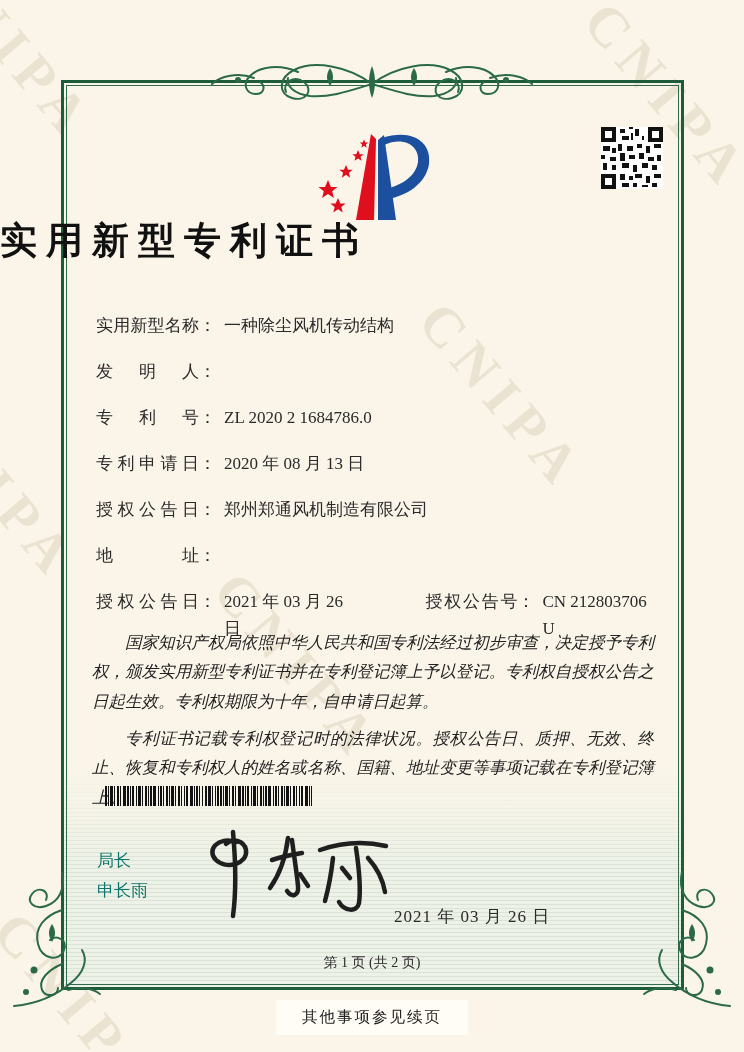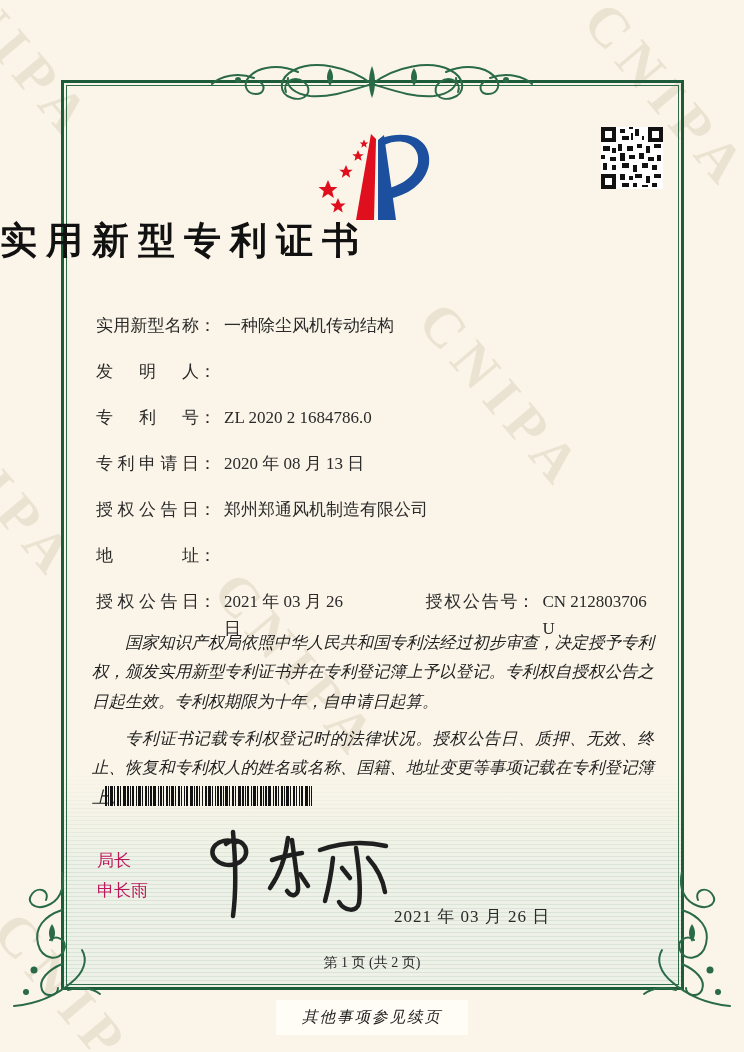--- a/index.html
+++ b/index.html
@@ -52,27 +52,27 @@
   .val{flex:1 1 auto;}
   .grant-row{display:flex; line-height:27px;}
   .grant-right{margin-left:62px; display:flex;}
   .grant-right .lbl{width:92px; flex-basis:92px;}
   .body-text{
     position:absolute; left:84px; top:620px; width:578px;
     font-size:16.5px; font-style:italic; line-height:1.78; text-align:justify; color:#222;
   }
   .body-text p{margin:8px; text-indent:2em;}
   .barcode{position:absolute; left:105px; top:786px; width:207px; height:20px;}
-  .sig-block{position:absolute; left:97px; top:846px; font-size:17px; line-height:30px; color:#be185d;}
+  .sig-block{position:absolute; left:97px; top:846px; font-size:17px; line-height:30px; color:#0f766e;}
   .sig-svg{position:absolute; left:196px; top:828px; width:200px; height:92px;}
   .issue-date{position:absolute; left:0; top:905px; width:744px; text-align:center; padding-left:200px; box-sizing:border-box; font-size:17px; letter-spacing:1px;}
   .page-info{position:absolute; left:0; top:954px; width:744px; text-align:center; font-size:14px;}
   .note-box{
     position:absolute; left:50%; top:1000px; transform:translateX(-50%);
-    background:#fffdf5; padding:7px 26px; font-size:15.5px; font-style:italic;
+    background:#fffdf5; padding:7px 26px; font-size:15.5px; 
     letter-spacing:2px; color:#222;
   }
 </style>
 </head>
 <body>
 
 <div class="page">
 
   <span class="wm" style="left:-36px; top:-60px;">CNIPA</span>
   <span class="wm" style="left:620px; top:-10px;">CNIPA</span>

